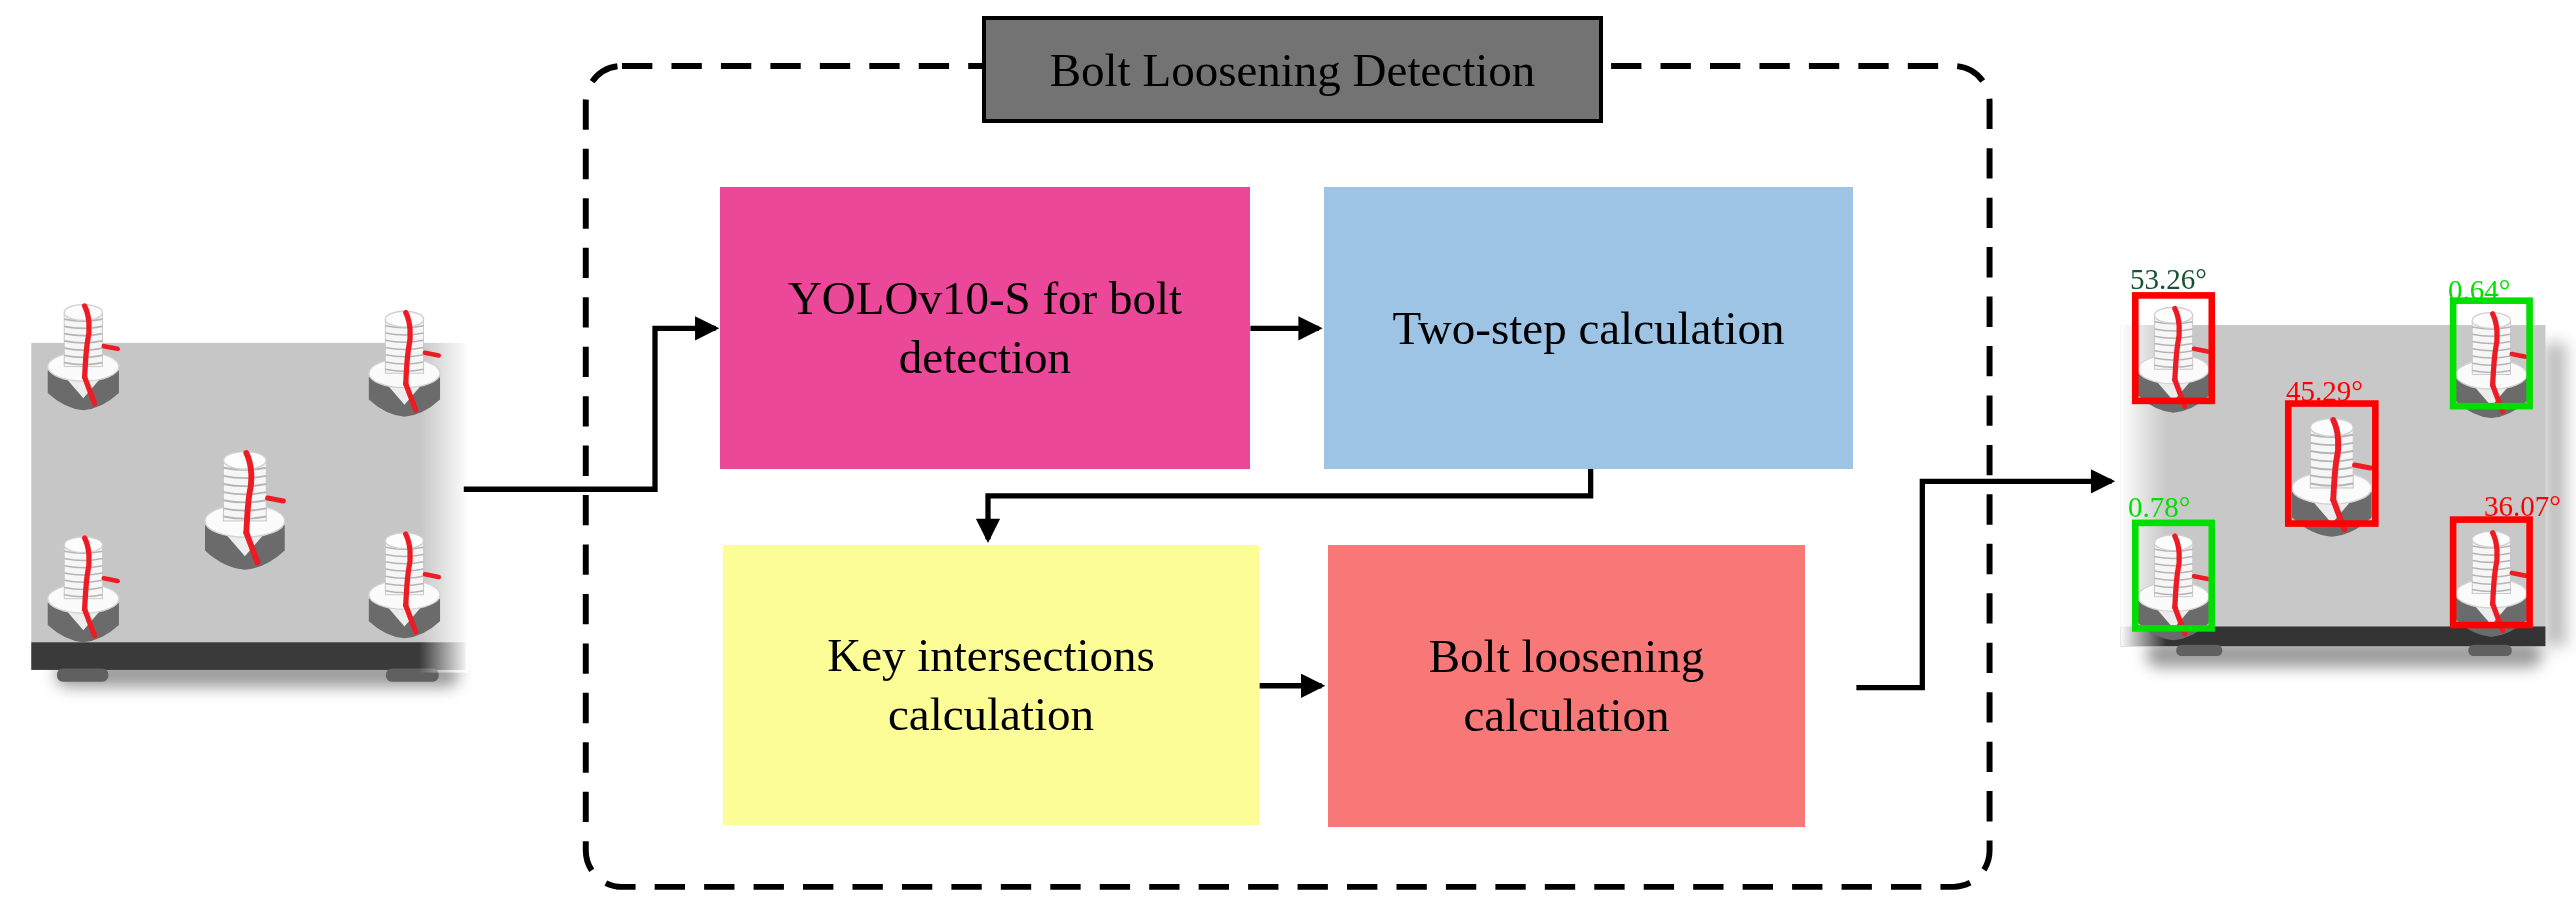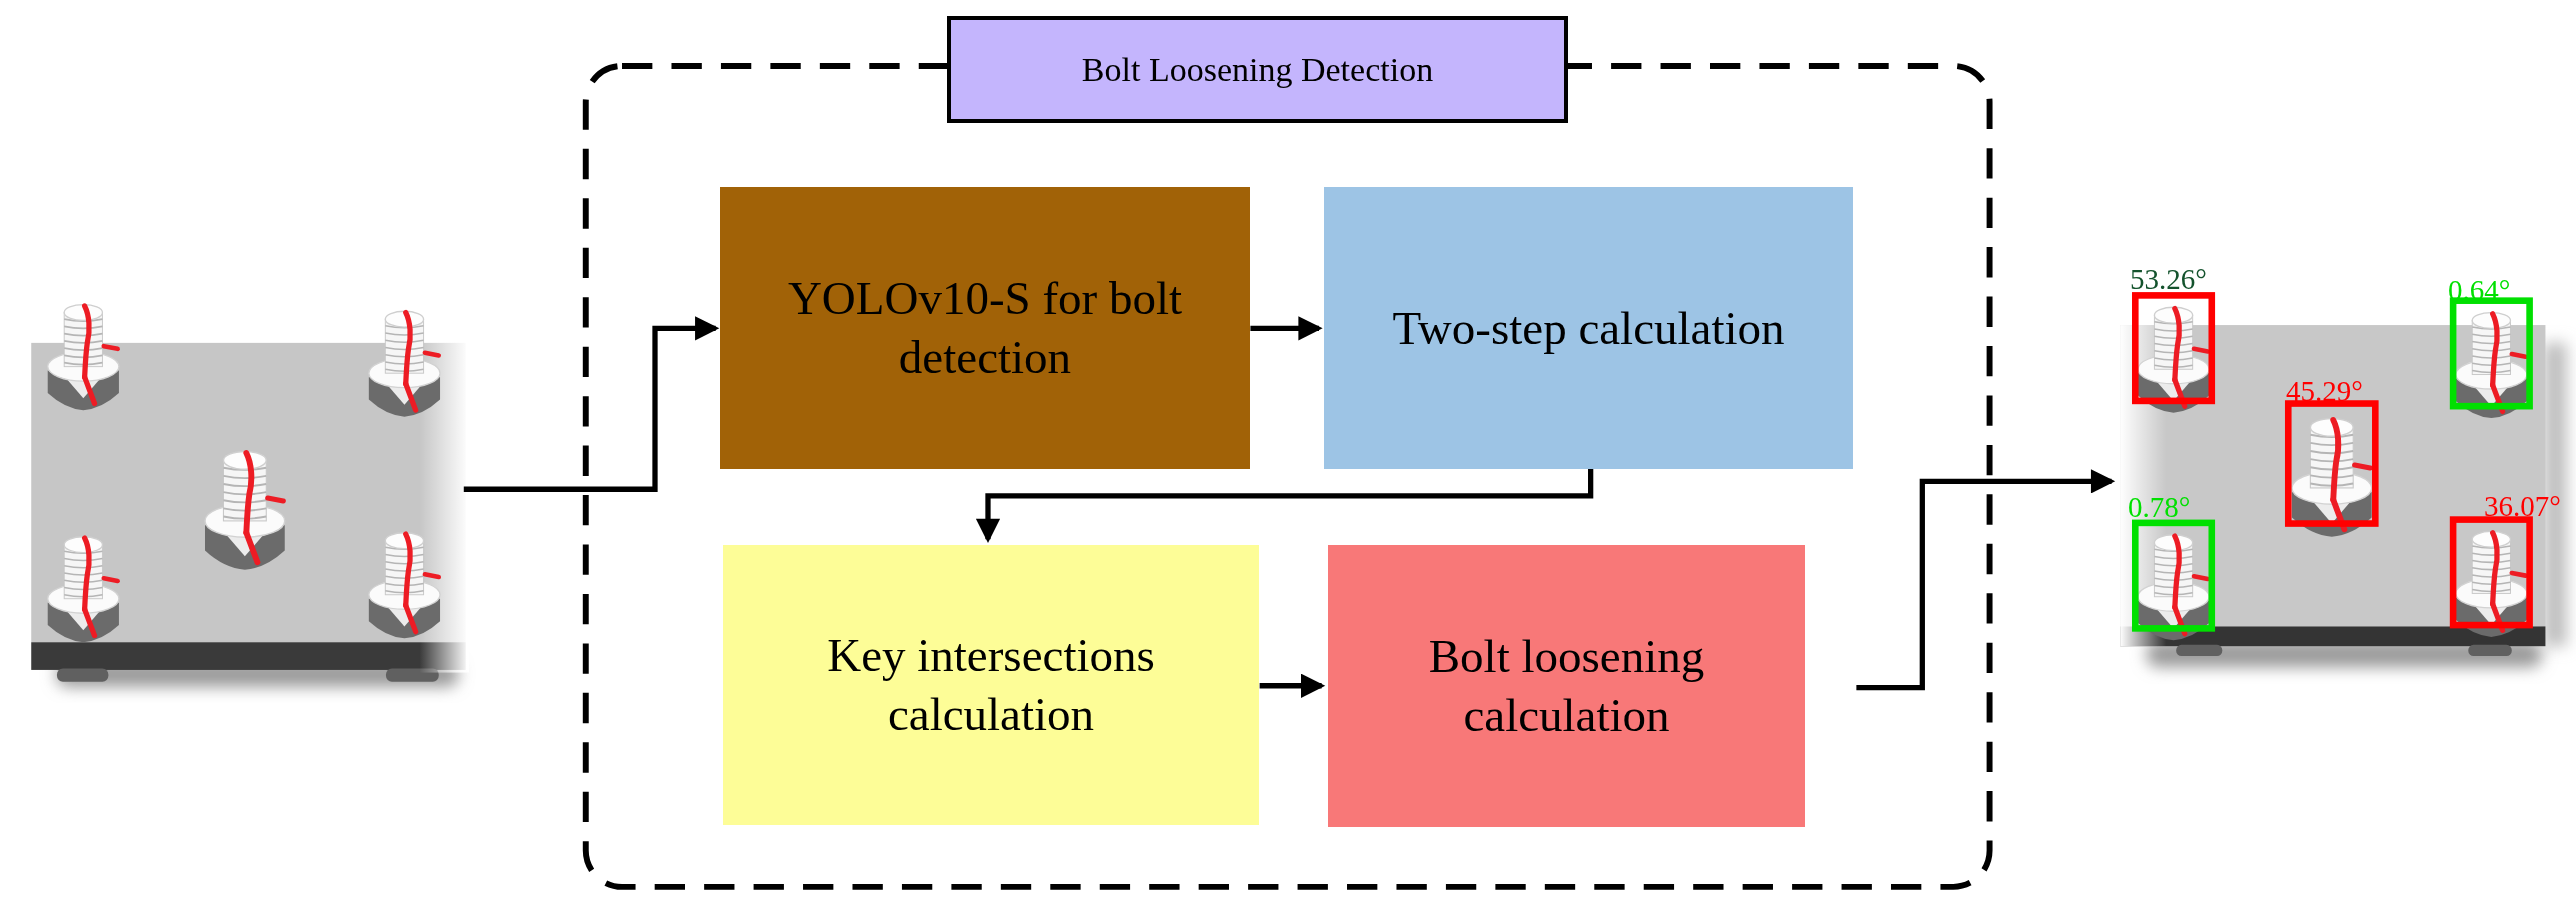--- a/index.html
+++ b/index.html
@@ -1,24 +1,24 @@
 <!DOCTYPE html>
 <html style="font-size:10.6px"><head>
 <meta charset="utf-8">
 <style>
   html,body{margin:0;padding:0;background:#ffffff;width:2576px;height:904px;overflow:hidden;}
   body{font-family:"Liberation Serif","DejaVu Serif",serif;position:relative;}
   .stage{position:absolute;left:0;top:0;width:2576px;height:904px;}
   .layer{position:absolute;left:0;top:0;width:2576px;height:904px;}
   .overlay{position:absolute;box-sizing:border-box;}
   .titlebox{
-    left:947px;top:16px;width:621px;height:107px;
-    background:#c4b5fd;border:4px solid #000000;
+    left:982px;top:16px;width:621px;height:107px;
+    background:#737373;border:4px solid #000000;
     display:flex;align-items:center;justify-content:center;
-    font-size:34px;color:#000;white-space:nowrap;z-index:5;
+    font-size:47px;color:#000;white-space:nowrap;z-index:5;
   }
   .step{
     display:flex;flex-direction:column;align-items:center;justify-content:center;
     font-size:47px;line-height:59px;color:#000;text-align:center;white-space:nowrap;z-index:3;
   }
   .step-detect   {left:720px;top:187px;width:530px;height:282px;}
   .step-segment  {left:1324px;top:187px;width:529px;height:282px;}
   .step-intersect{left:723px;top:545px;width:536px;height:280px;}
   .step-loosen   {left:1328px;top:545px;width:477px;height:282px;}
   .angle-label{font-size:29px;line-height:29px;white-space:nowrap;z-index:6;}
@@ -111,21 +111,21 @@
       <rect x="3470" y="612" width="132" height="182" fill="none" stroke-width="10" stroke="#ff0000"></rect>
       <rect x="3238" y="793" width="116" height="160" fill="none" stroke-width="10" stroke="#00e000"></rect>
       <rect x="3720" y="788" width="116" height="160" fill="none" stroke-width="10" stroke="#ff0000"></rect>
     </g>
   </svg>
 
   <div class="overlay titlebox">
     <span>Bolt Loosening Detection</span>
   </div>
 
-  <div class="overlay step step-detect" style="background-color: #a16207;">
+  <div class="overlay step step-detect" style="background-color: #ec4899;">
     <div>YOLOv10-S for bolt</div>
     <div>detection</div>
   </div>
 
   <div class="overlay step step-segment" style="background-color: rgb(157, 196, 229);">
     <div>Two-step calculation</div>
   </div>
 
   <div class="overlay step step-intersect" style="background-color: rgb(253, 253, 151);">
     <div>Key intersections</div>

